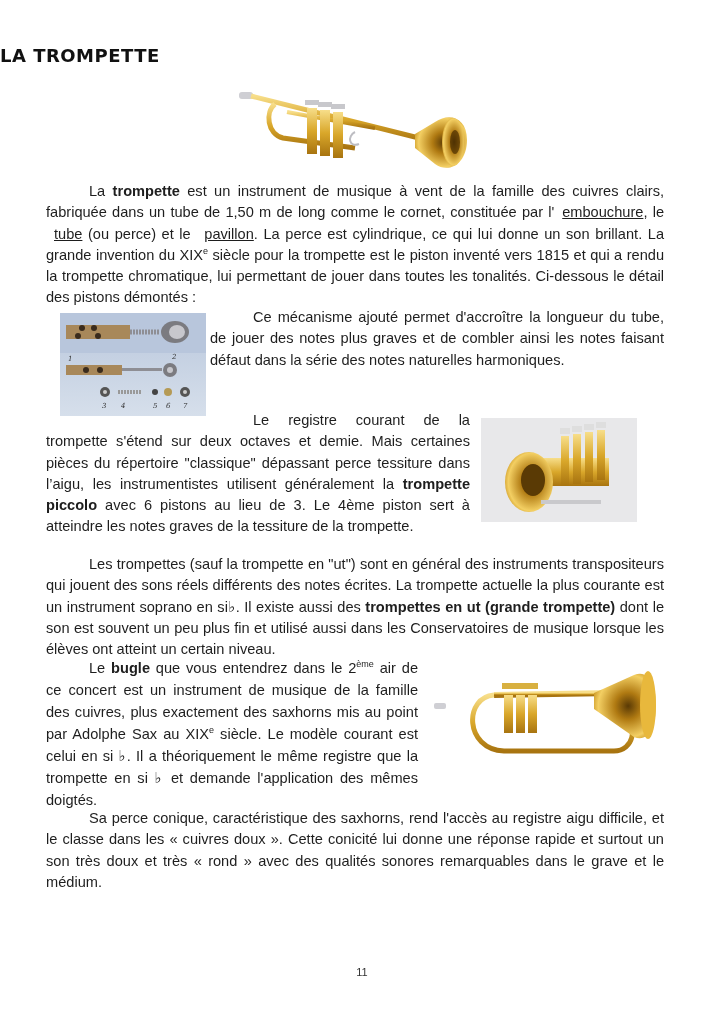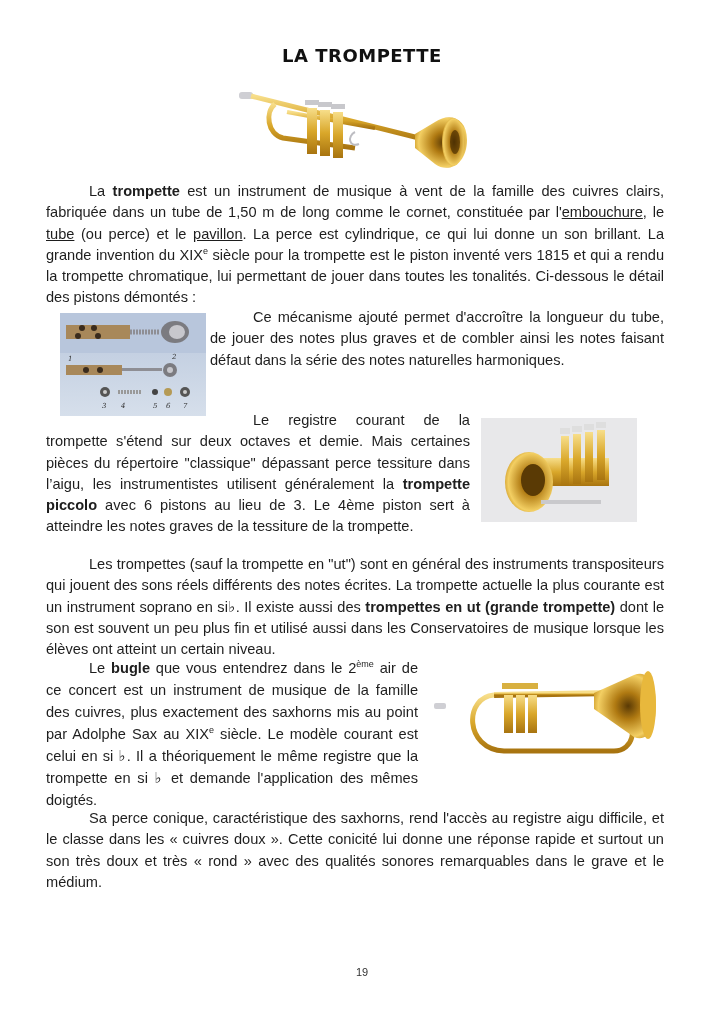--- a/index.html
+++ b/index.html
@@ -1,24 +1,24 @@
 <!DOCTYPE html>
 <html><head>
 <meta charset="utf-8">
 <style>
   html, body { margin: 0; padding: 0; background: #ffffff; }
   body { width: 724px; height: 1024px; position: relative; overflow: hidden;
          font-family: "Liberation Sans", "DejaVu Sans", sans-serif; color: #1a1a1a; }
   .page { position: absolute; left: 0; top: 0; width: 724px; height: 1024px; }
-  .title { position: absolute; left: 0; width: 724px; top: 45px; text-align: center;
+  .title { position: absolute; left: 0; width: 724px; top: 45px; 
            font-family: "DejaVu Sans", sans-serif; font-weight: bold; font-size: 18px; letter-spacing: 0.5px; color: #111; }
   .txt { position: absolute; font-size: 14.6px; line-height: 21.3px; text-align: justify; color: #1e1e1e; }
   .indent { text-indent: 43px; }
   b { font-weight: bold; }
-  u { text-decoration: underline; }
+  u { text-decoration: underline; margin-left: 8px; }
   sup { font-size: 9px; line-height: 0; vertical-align: super; }
   .img { position: absolute; }
   .pagenum { position: absolute; left: 0; width: 724px; top: 966px; text-align: center; font-size: 11px; color: #333; }
 </style>
 </head>
 <body>
 
 <div class="page">
 
   <div class="title">LA TROMPETTE</div>
@@ -137,14 +137,14 @@
   </svg>
 
   <div class="txt indent" style="left:46px;top:657px;width:372px;line-height:22px;">
     <span>Le </span><b>bugle</b><span> que vous entendrez dans le 2</span><sup>ème</sup><span> air de ce concert est un instrument de musique de la famille des cuivres, plus exactement des saxhorns mis au point par Adolphe Sax au XIX</span><sup>e</sup><span> siècle. Le modèle courant est celui en si ♭. Il a théoriquement le même registre que la trompette en si ♭ et demande l'application des mêmes doigtés.</span>
   </div>
 
   <div class="txt indent" style="left:46px;top:808px;width:618px;">
     <span>Sa perce conique, caractéristique des saxhorns, rend l'accès au registre aigu difficile, et le classe dans les « cuivres doux ». Cette conicité lui donne une réponse rapide et surtout un son très doux et très « rond » avec des qualités sonores remarquables dans le grave et le médium.</span>
   </div>
 
-  <div class="pagenum">19</div>
+  <div class="pagenum">11</div>
 </div>
 
 </body></html>

